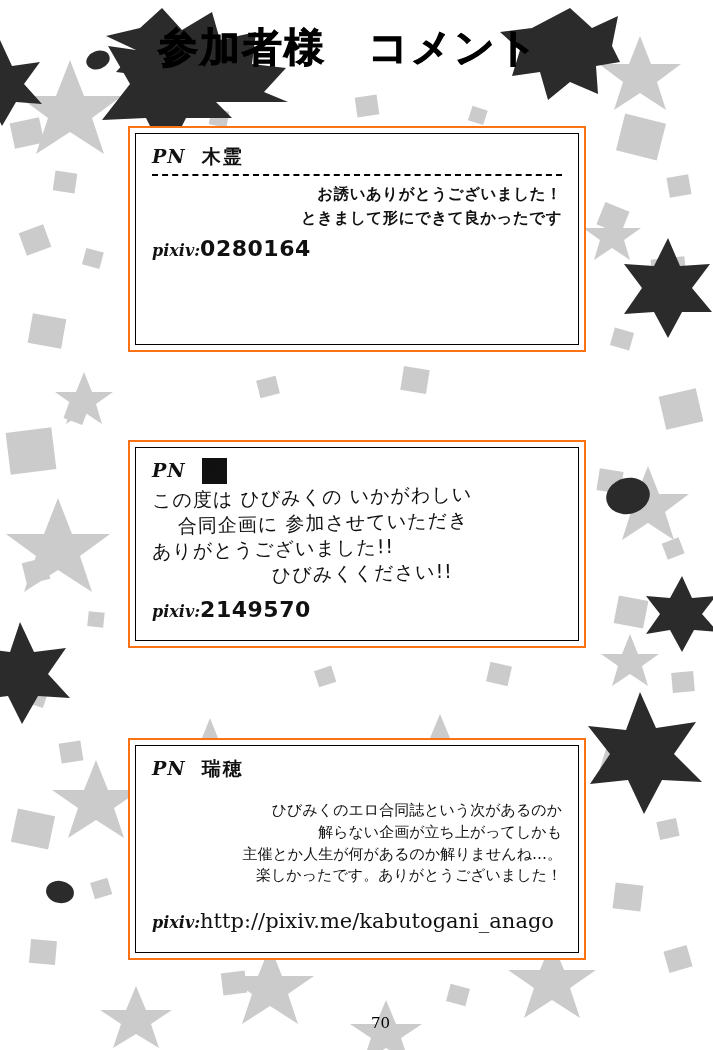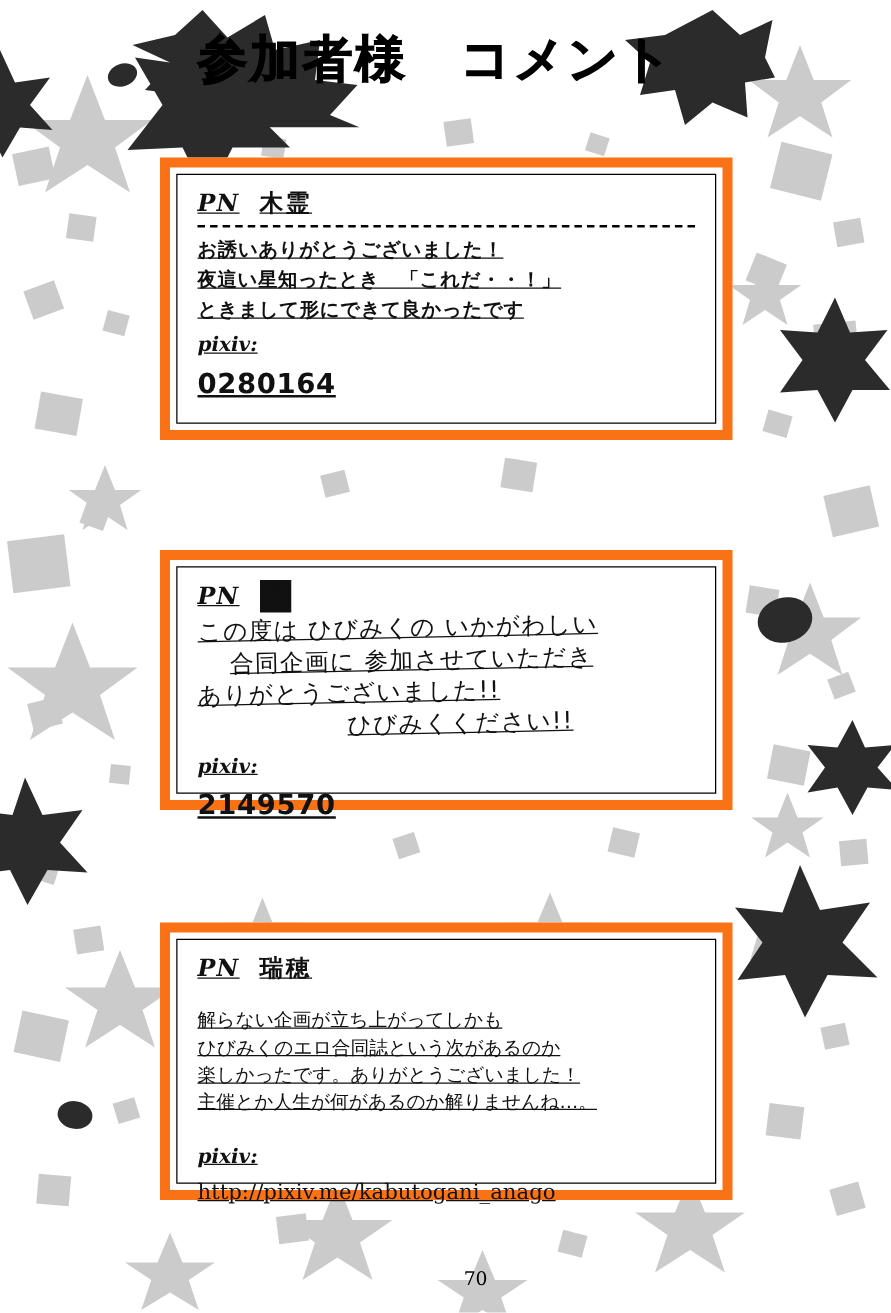--- a/index.html
+++ b/index.html
@@ -44,23 +44,22 @@
     white-space: nowrap;
     font-family: Liberation Sans, sans-serif;
     -webkit-text-stroke: 1px #000;
   }
 
   
   .comment-card {
     position: absolute;
     z-index: 2;
     background: #ffffff;
-    border: 8px solid #f97316;
+    border: 2px solid #f97316;
     box-sizing: border-box;
-    text-decoration: underline;
   }
   .comment-card::before {
     
     content: "";
     position: absolute;
     inset: 5px;
     border: 1px solid #000;
     pointer-events: none;
   }
   .card-inner {
@@ -94,27 +93,26 @@
   }
   .divider-dashed {
     border-top: 2px dashed #000;
     margin: 2px 0 6px 0;
   }
   .msg-line {
     font-size: 15.5px;
     font-weight: 700;
     line-height: 1.55;
     letter-spacing: 0.5px;
+    text-align: right;
   }
   .pixiv-row {
     display: flex;
     align-items: baseline;
-    gap: 10px;
     margin-top: 6px;
-    flex-direction: column;
   }
   .pixiv-label {
     font-family: "DejaVu Serif", serif;
     font-style: italic;
     font-weight: 700;
     font-size: 16px;
   }
   .pixiv-value {
     font-size: 22px;
     font-weight: 700;
@@ -135,21 +133,21 @@
 
   
   .msg-line.small {
     font-size: 15px;
     font-weight: 400;
     line-height: 1.45;
     letter-spacing: 0;
   }
   .pixiv-value.url {
     font-family: "DejaVu Serif", serif;
-    font-size: 17px;
+    font-size: 21px;
     font-weight: 400;
     letter-spacing: 0;
   }
 
   
   #page-number {
     position: absolute;
     left: 0;
     right: 0;
     bottom: 18px;
@@ -249,21 +247,20 @@
 </div>
 
 <div class="comment-card" style="left:128px; top:126px; width:458px; height:226px;">
   <div class="card-inner">
     <div class="pn-row">
       <span class="pn-label">PN</span>
       <span class="pn-name">木霊</span>
     </div>
     <div class="divider-dashed"></div>
     <div class="msg-line">お誘いありがとうございました！</div>
-    <div class="msg-line">夜這い星知ったとき　「これだ・・！」</div>
     <div class="msg-line">ときまして形にできて良かったです</div>
     <div class="pixiv-row">
       <span class="pixiv-label">pixiv:</span>
       <span class="pixiv-value">0280164</span>
     </div>
   </div>
 </div>
 
 <div class="comment-card" style="left:128px; top:440px; width:458px; height:208px;">
   <div class="card-inner">
@@ -282,24 +279,24 @@
   </div>
 </div>
 
 <div class="comment-card" style="left:128px; top:738px; width:458px; height:222px;">
   <div class="card-inner">
     <div class="pn-row">
       <span class="pn-label">PN</span>
       <span class="pn-name">瑞穂</span>
     </div>
     <div style="height:14px"></div>
+    <div class="msg-line small">ひびみくのエロ合同誌という次があるのか</div>
     <div class="msg-line small">解らない企画が立ち上がってしかも</div>
-    <div class="msg-line small">ひびみくのエロ合同誌という次があるのか</div>
+    <div class="msg-line small">主催とか人生が何があるのか解りませんね…。</div>
     <div class="msg-line small">楽しかったです。ありがとうございました！</div>
-    <div class="msg-line small">主催とか人生が何があるのか解りませんね…。</div>
     <div class="pixiv-row" style="margin-top:22px">
       <span class="pixiv-label">pixiv:</span>
       <span class="pixiv-value url">http://pixiv.me/kabutogani_anago</span>
     </div>
   </div>
 </div>
 
 <div id="page-number">70</div>
 
 </body></html>

